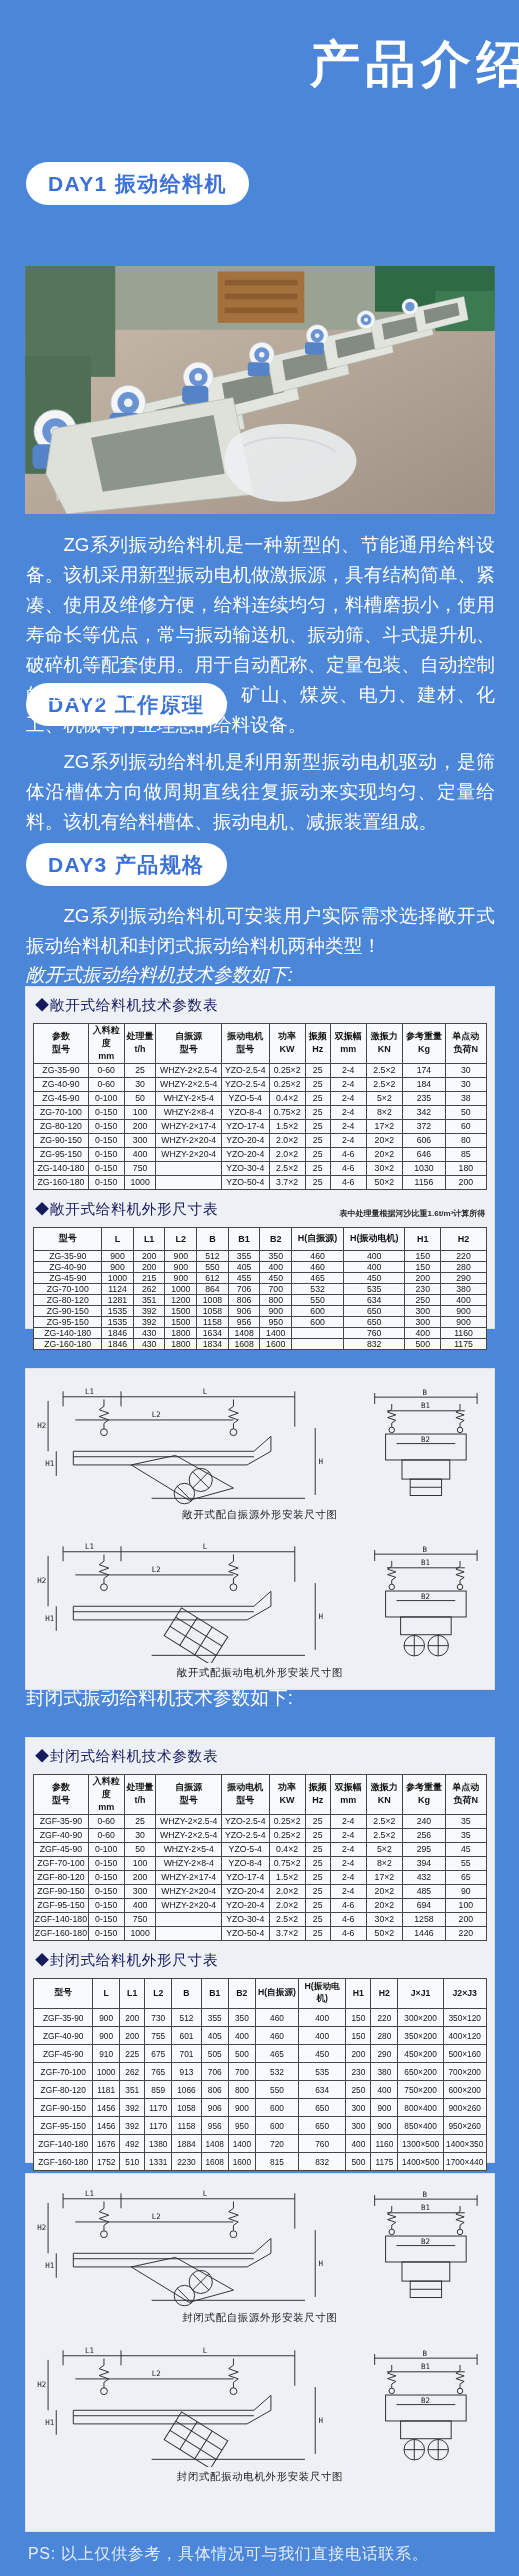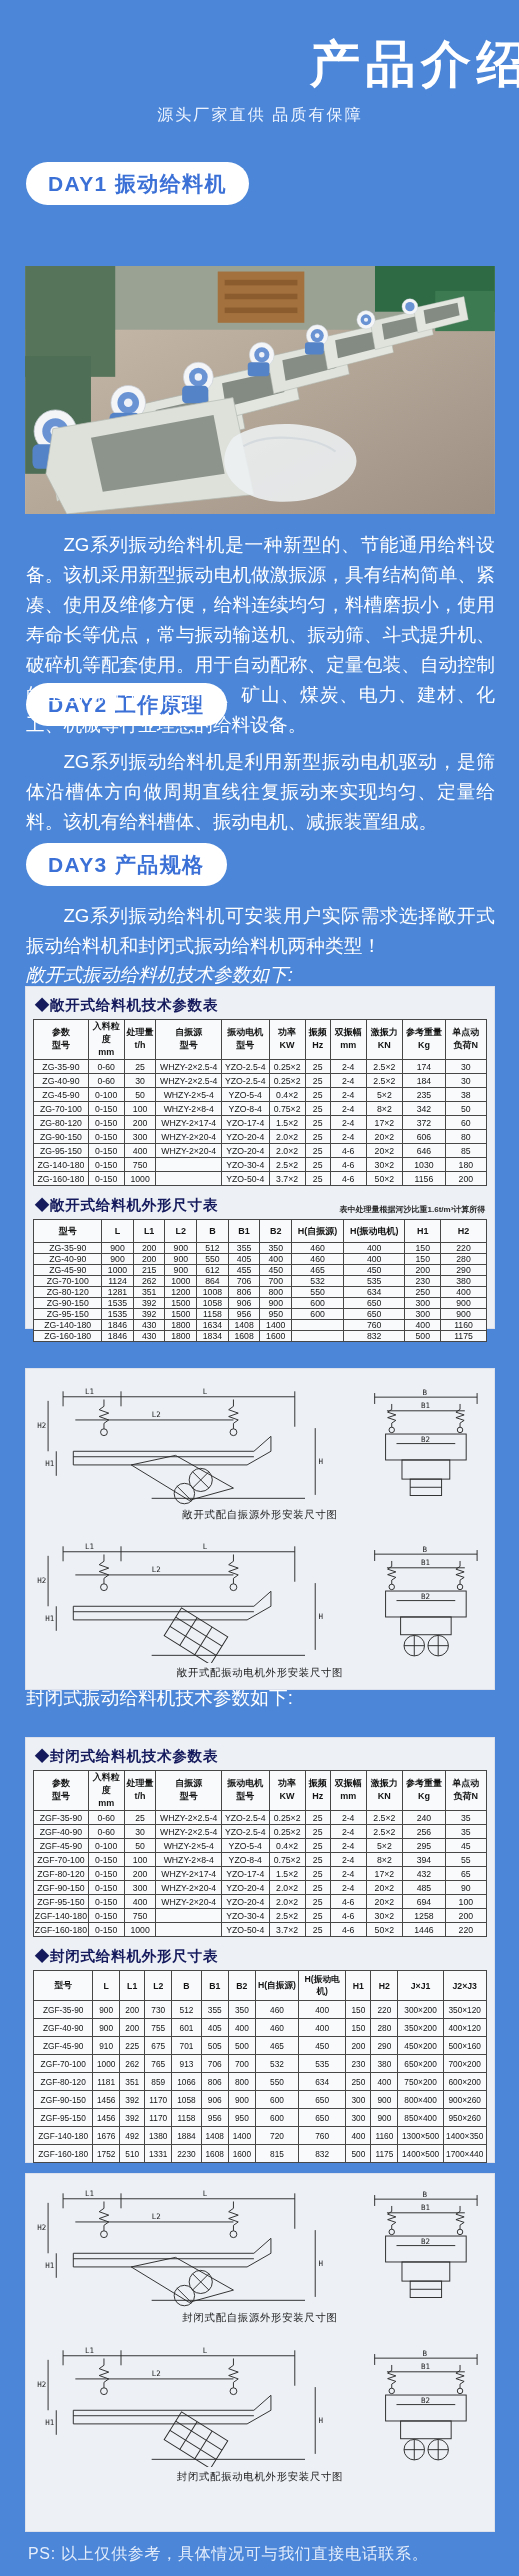--- a/index.html
+++ b/index.html
@@ -59,26 +59,26 @@
   .scan {
     left: 25px; width: 470px; background: #edf1f6;
     box-shadow: inset 0 0 0 0.7px rgba(150,165,190,0.25);
   }
   .scan1 { top: 986px; height: 343px; padding: 8.3px 8.3px 0; }
   .scan2 { top: 1368px; height: 322px; padding: 7px 4.2px 0; }
   .scan3 { top: 1737px; height: 426px; padding: 8.3px 8.3px 0; }
   .scan4 { top: 2173px; height: 359px; padding: 4.2px 4.2px 0; }
 
   .scan-title-row { display:flex; justify-content:space-between; align-items:flex-end; margin: 1.4px 1.4px 4.2px; }
-  .scan-title { font-size: 14.6px; font-weight: bold; color: #151a5c; letter-spacing: 0.7px; }
+  .scan-title { font-size: 14.6px; font-weight: normal; color: #151a5c; letter-spacing: 0.7px; }
   .scan-note { font-size: 8px; font-weight: bold; color: #2a2a2a; }
 
   table.ptable {
     width: 100%; border-collapse: collapse; table-layout: fixed;
-    background: #f8fafc; margin: 0 auto;
+    background: #f8fafc; margin: 8px auto;
   }
   table.ptable th, table.ptable td {
     border: 0.7px solid #474747; text-align: center; vertical-align: middle;
     color: #141414; overflow: hidden;
   }
   table.ptable th { white-space: pre-line; font-weight: bold; }
 
   .t-tech th { font-size: 9px; height: 30.5px; line-height: 1.45; }
   .t-tech td { font-size: 8.7px; height: 14px; }
   .t-tech th:nth-child(1){width:12%}  .t-tech th:nth-child(2){width:8%}
@@ -113,21 +113,20 @@
 
   
   .footer-ps { top: 2544px; left: 28px; color:#e4edfb; font-size: 16px; letter-spacing: 0.7px; }
 </style>
 </head>
 <body>
 
 <div class="page">
 
   <div class="abs hdr-title">产品介绍</div>
-  <div class="abs hdr-subtitle">源头厂家直供 品质有保障</div>
 
   <div class="abs day-badge badge1">DAY1 振动给料机</div>
   <div class="abs day-badge badge2">DAY2 工作原理</div>
   <div class="abs day-badge badge3">DAY3 产品规格</div>
 
   <div class="abs photo">
     <svg viewBox="0 0 678 358">
       <defs>
         <linearGradient id="floorG" x1="0" y1="0" x2="1" y2="1">
           <stop offset="0" stop-color="#cdbfae"></stop>

